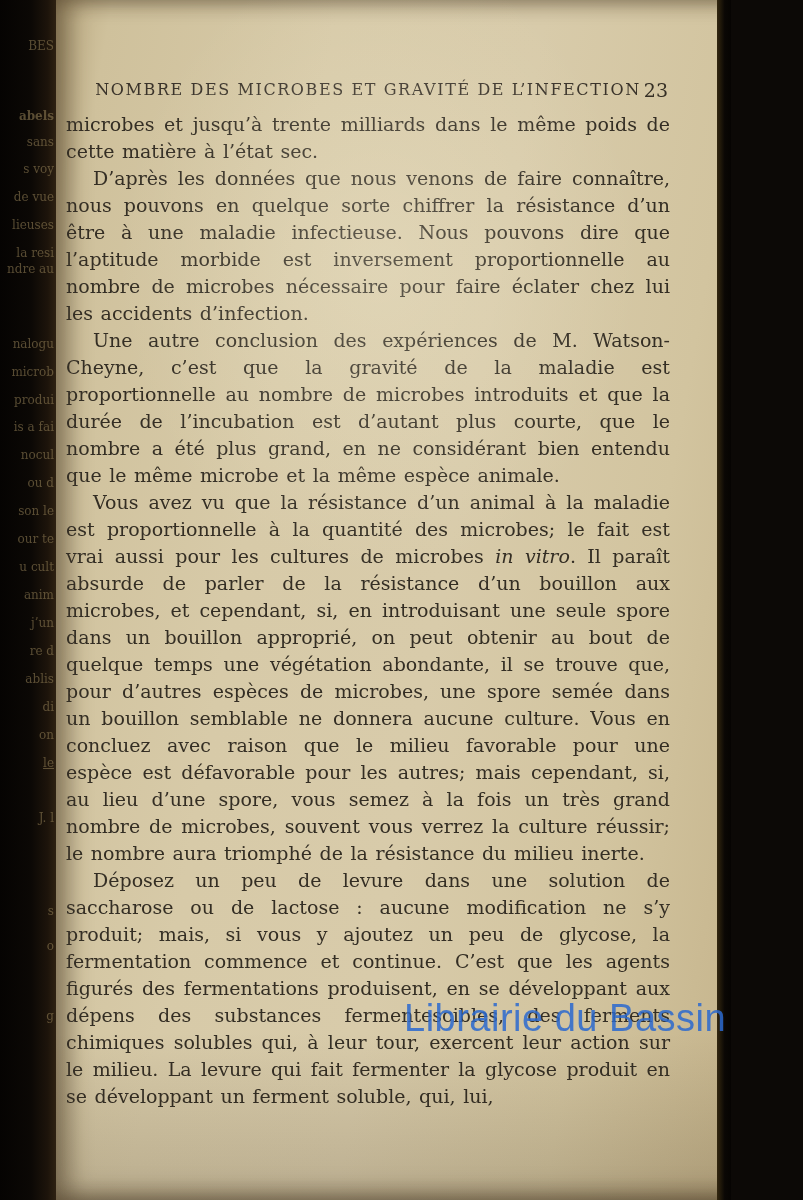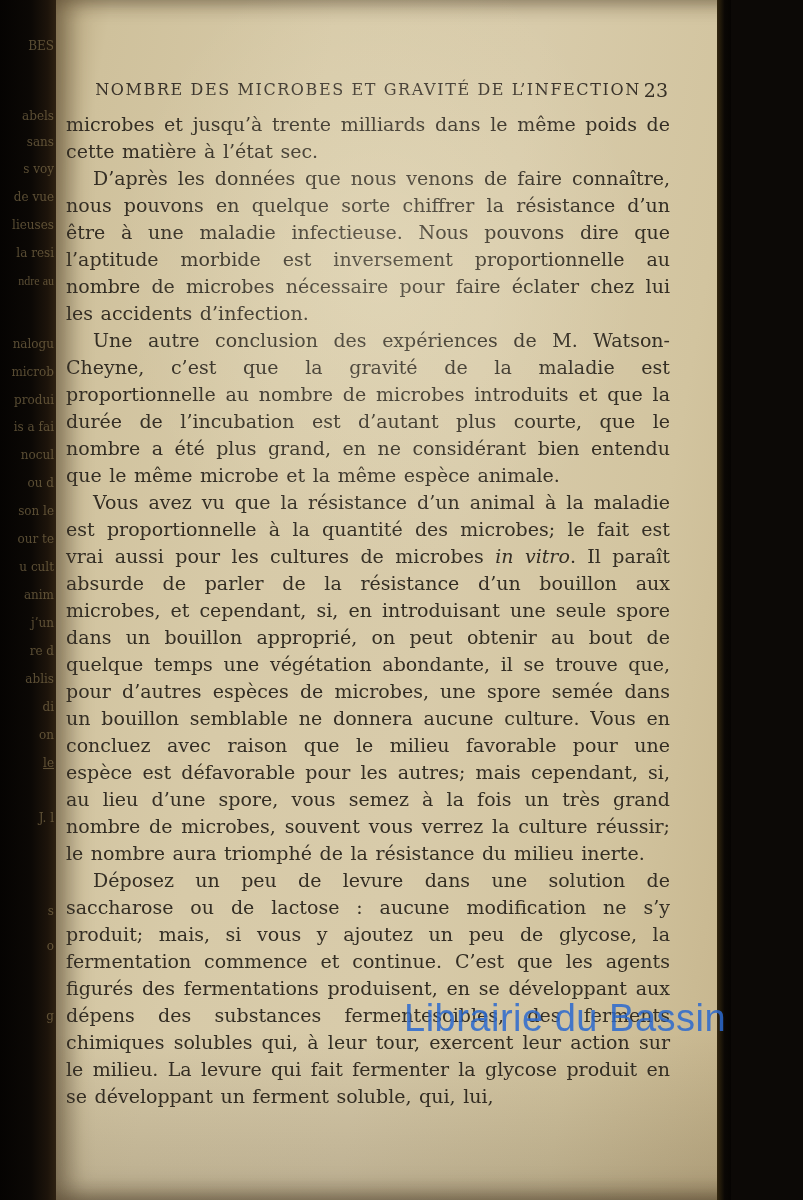--- a/index.html
+++ b/index.html
@@ -100,27 +100,27 @@
     z-index: 3;
   }
 </style>
 </head>
 <body>
 
 <div id="scene">
 
   <div class="spine">
       <span class="fragment" style="top: 40px;">BES</span>
-      <span class="fragment" style="top: 110px;">abels</span>
+      <span class="fragment" style="top: 110px; font-weight: bold;">abels</span>
       <span class="fragment" style="top: 136px;">sans</span>
       <span class="fragment" style="top: 163px;">s voy</span>
       <span class="fragment" style="top: 191px; margin-left: 48px;">de vue</span>
       <span class="fragment" style="top: 219px;">lieuses</span>
       <span class="fragment" style="top: 247px;">la resi</span>
-      <span class="fragment" style="top: 275px; font-family: Liberation Serif, serif;">ndre au</span>
+      <span class="fragment" style="top: 263px;">ndre au</span>
       <span class="fragment" style="top: 338px; margin-left: 39px;">nalogu</span>
       <span class="fragment" style="top: 366px;">microb</span>
       <span class="fragment" style="top: 394px;">produi</span>
       <span class="fragment" style="top: 421px;">is a fai</span>
       <span class="fragment" style="top: 449px;">nocul</span>
       <span class="fragment" style="top: 477px;">ou d</span>
       <span class="fragment" style="top: 505px;">son le</span>
       <span class="fragment" style="top: 533px;">our te</span>
       <span class="fragment" style="top: 561px;">u cult</span>
       <span class="fragment" style="top: 589px;">anim</span>

